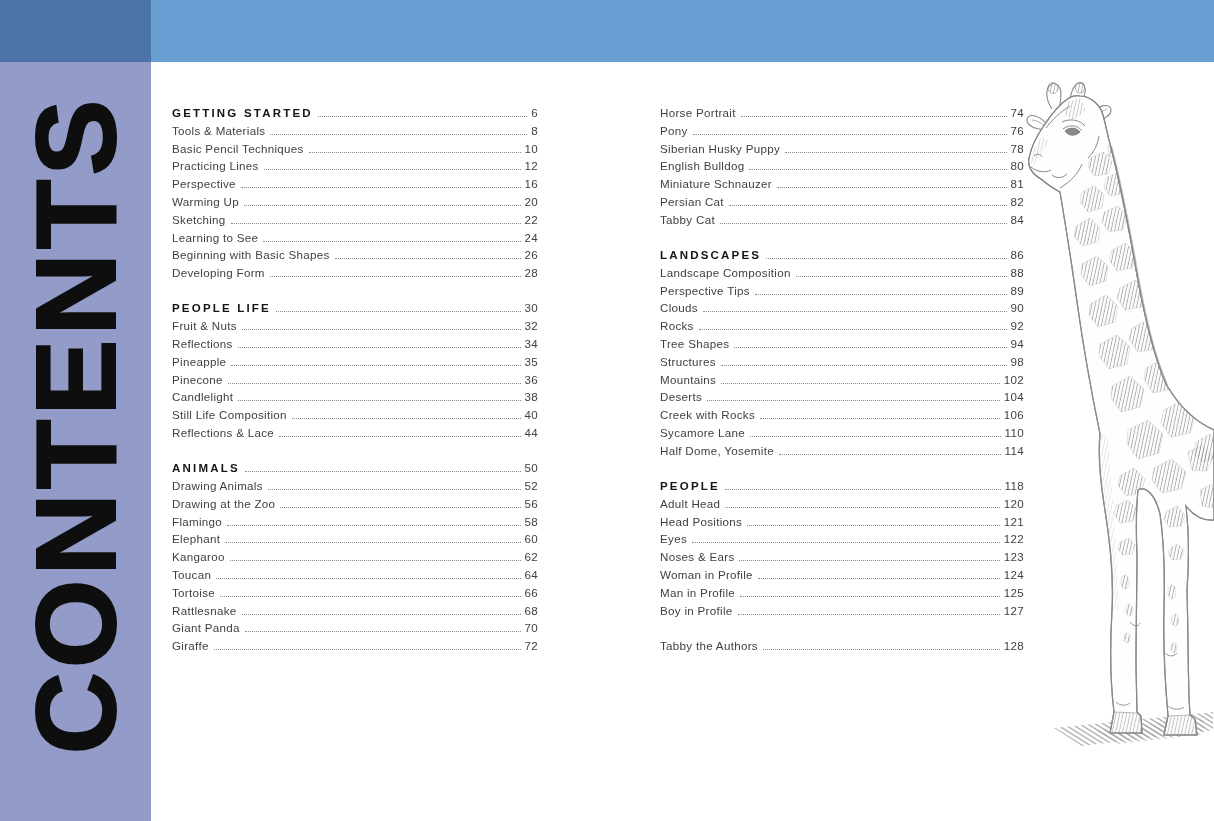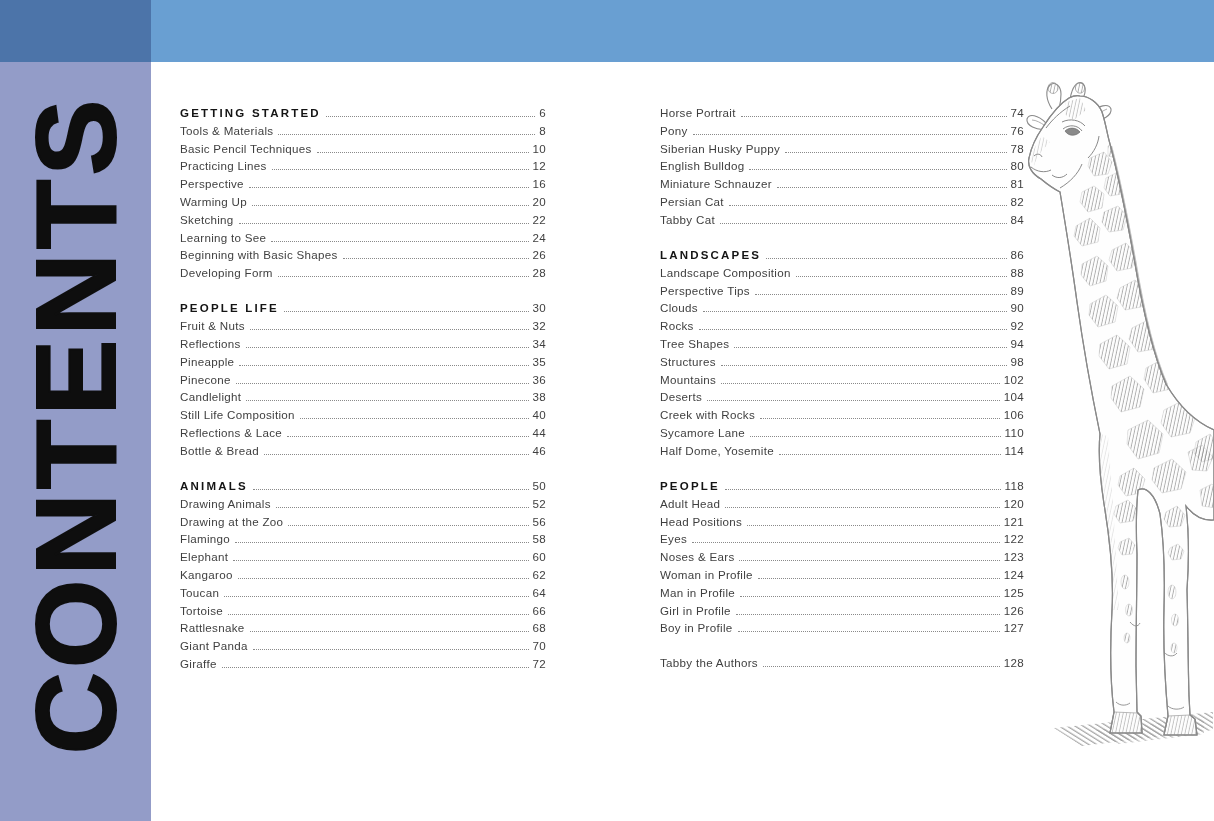--- a/index.html
+++ b/index.html
@@ -12,21 +12,21 @@
   .topbar{position:absolute;left:151px;top:0;right:0;height:62px;background:var(--top-bar,#699fd2);}
   .stripe{position:absolute;left:0;top:62px;width:151px;height:759px;background:var(--side-stripe,#939cc8);
     display:flex;align-items:center;justify-content:center;}
   .vtitle{
     transform:rotate(-90deg) translateX(17px);transform-origin:center;
     white-space:nowrap;font-size:114px;font-weight:700;line-height:1;
     letter-spacing:4px;color:var(--title-text,#0e0e0e);
     -webkit-text-stroke:2px var(--title-text,#0e0e0e);
   }
   .toc-col{position:absolute;top:106px;}
-  .toc-col.c1{left:180px;width:366px;}
+  .toc-col.c1{left:172px;width:366px;}
   .toc-col.c2{left:660px;width:364px;}
   .sec{margin-top:17.4px;}
   .sec:first-child{margin-top:0;}
   .row{display:flex;align-items:baseline;height:17.8px;font-size:11.6px;
     color:var(--item-text,#3f3f3f);letter-spacing:0.3px;}
   .row .t{white-space:nowrap;}
   .row .p{white-space:nowrap;}
   .row.heading .t{font-weight:700;font-size:11.5px;letter-spacing:2.2px;color:var(--heading-text,#141414);}
   .leader{flex:1;margin:0 4px 0 5px;border-bottom:1.7px dotted var(--leader-dots,#8a8a8a);min-width:12px;}
   .giraffe{position:absolute;top:62px;right:0;width:190px;height:758px;}
@@ -128,25 +128,20 @@
       <div class="row">
         <span class="t">Still Life Composition</span>
         <span class="leader"></span>
         <span class="p">40</span>
       </div>
       <div class="row">
         <span class="t">Reflections &amp; Lace</span>
         <span class="leader"></span>
         <span class="p">44</span>
       </div>
-      <div class="row">
-        <span class="t">Bottle &amp; Bread</span>
-        <span class="leader"></span>
-        <span class="p">46</span>
-      </div>
     </div>
     <div class="sec">
       <div class="row heading">
         <span class="t">ANIMALS</span>
         <span class="leader"></span>
         <span class="p">50</span>
       </div>
       <div class="row">
         <span class="t">Drawing Animals</span>
         <span class="leader"></span>
@@ -327,25 +322,20 @@
       </div>
       <div class="row">
         <span class="t">Woman in Profile</span>
         <span class="leader"></span>
         <span class="p">124</span>
       </div>
       <div class="row">
         <span class="t">Man in Profile</span>
         <span class="leader"></span>
         <span class="p">125</span>
-      </div>
-      <div class="row">
-        <span class="t">Girl in Profile</span>
-        <span class="leader"></span>
-        <span class="p">126</span>
       </div>
       <div class="row">
         <span class="t">Boy in Profile</span>
         <span class="leader"></span>
         <span class="p">127</span>
       </div>
     </div>
     <div class="sec">
       <div class="row">
         <span class="t">Tabby the Authors</span>

